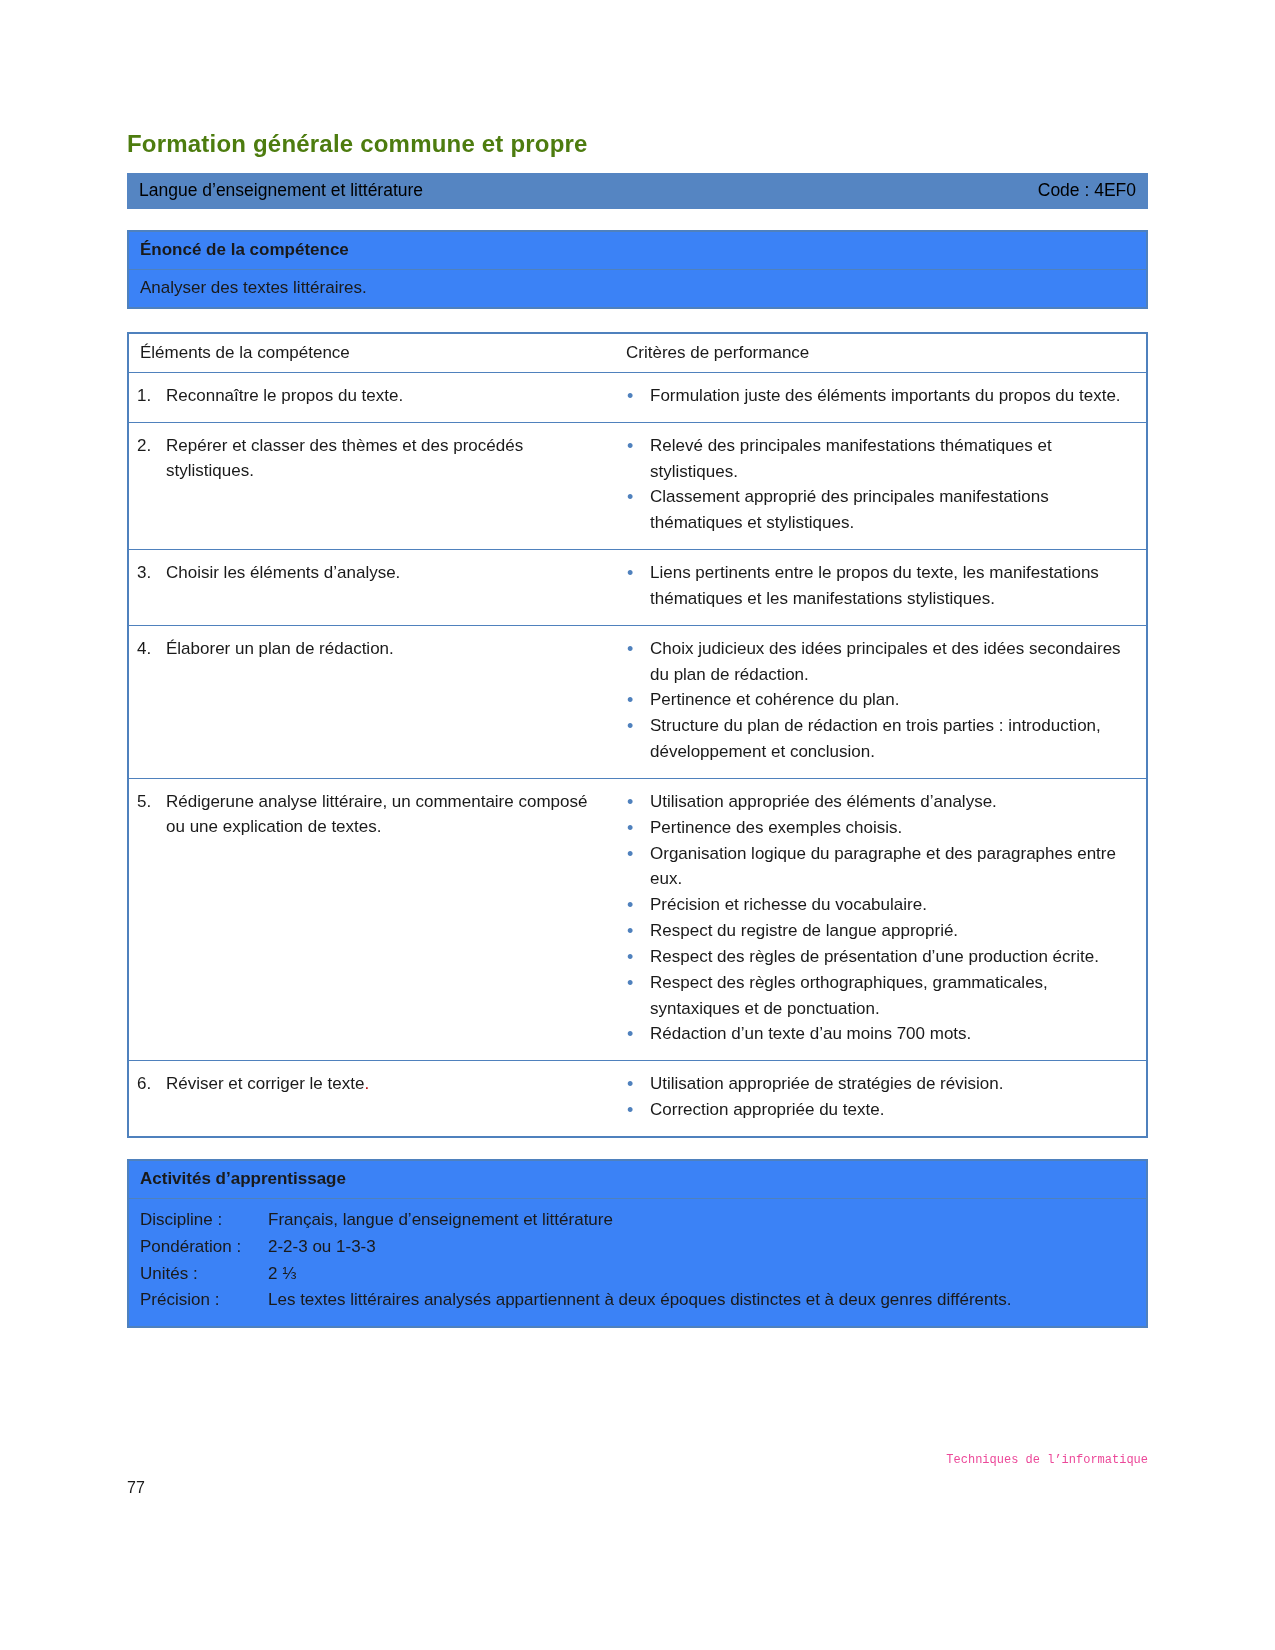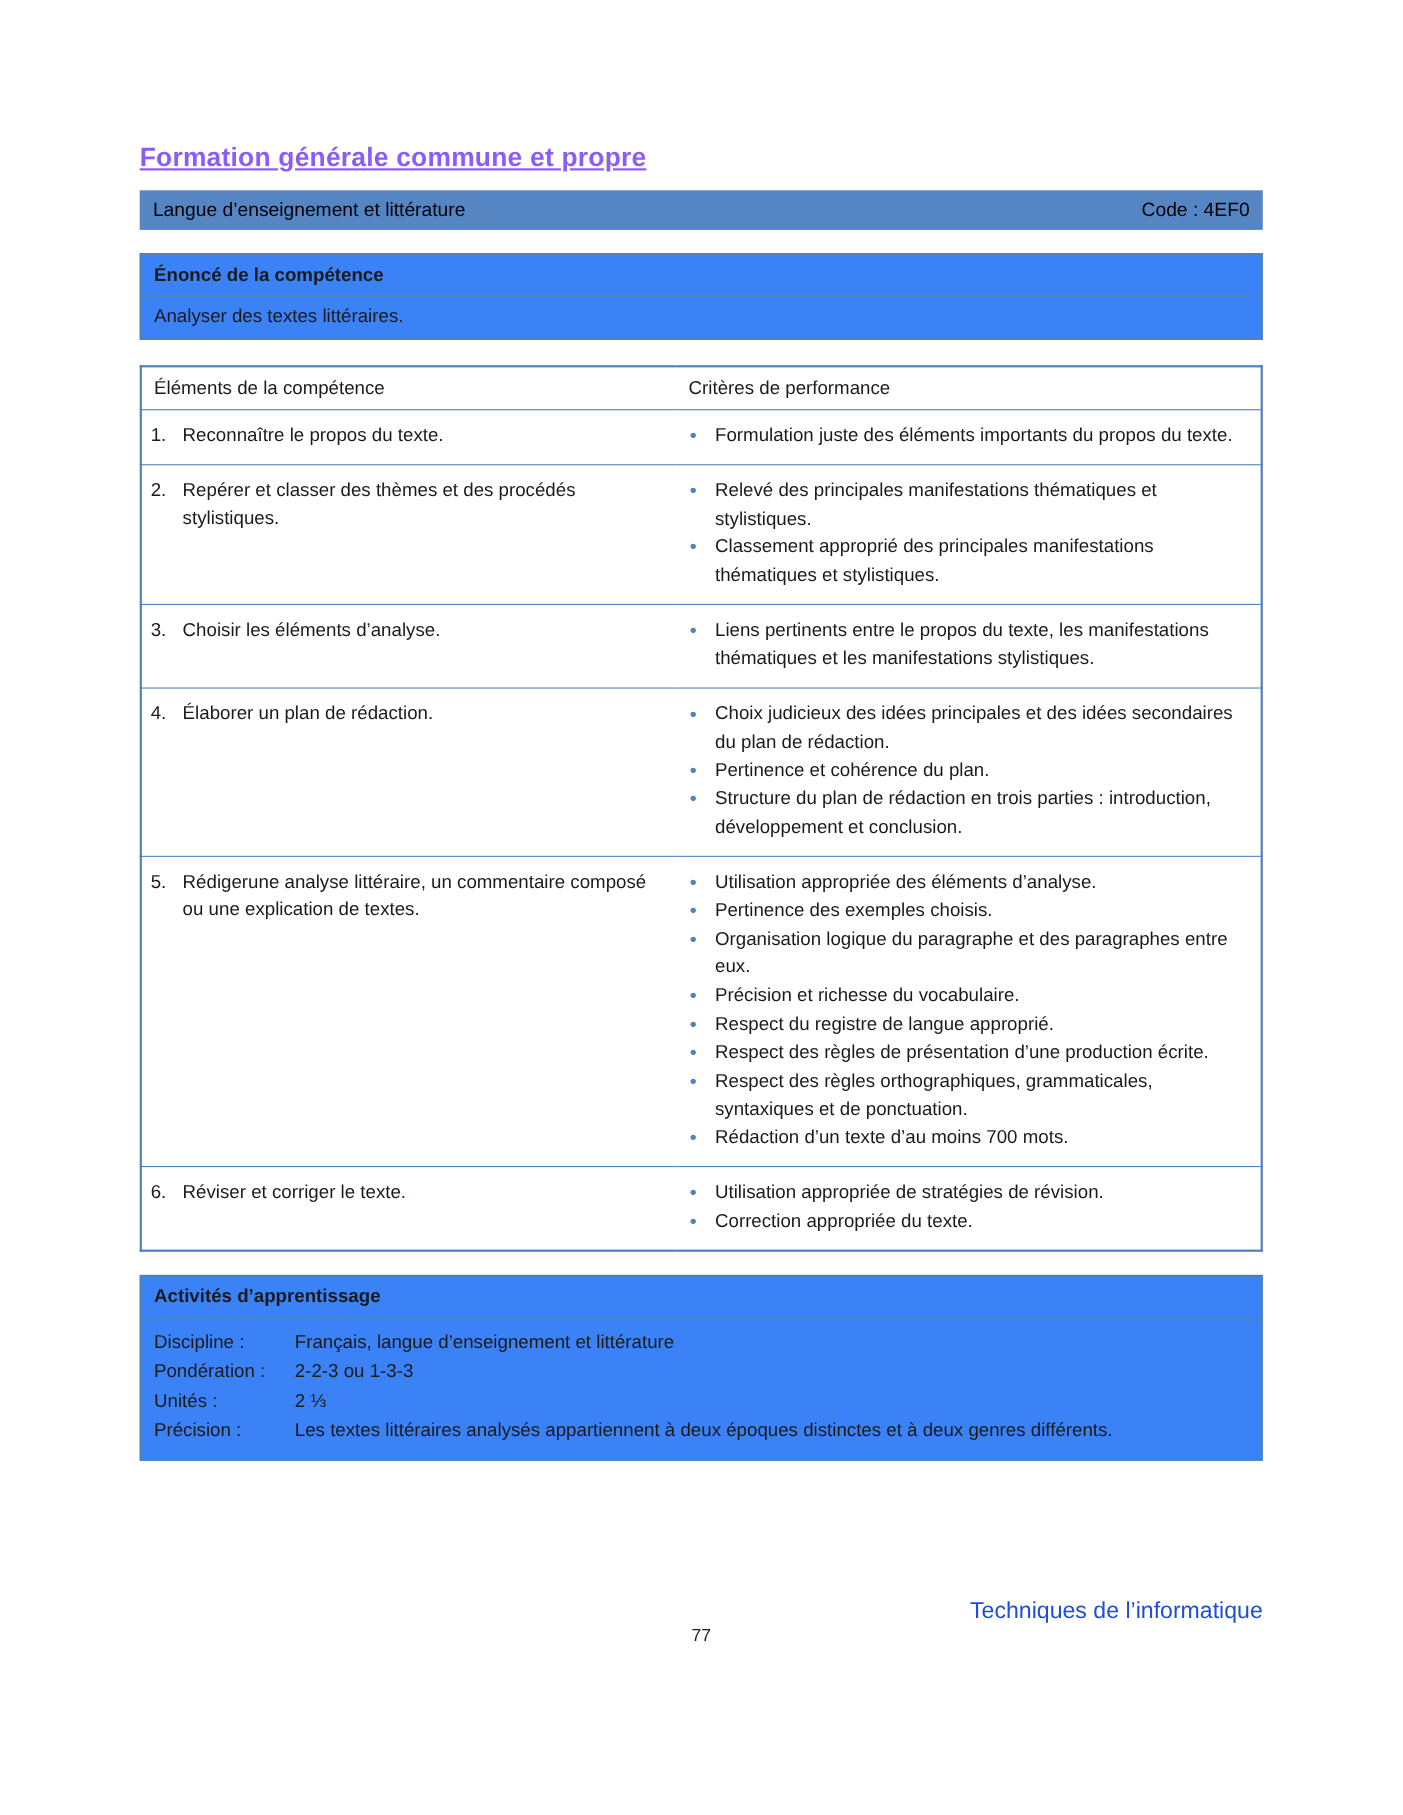--- a/index.html
+++ b/index.html
@@ -18,23 +18,22 @@
   .content {
     position: absolute;
     left: 127px;
     top: 0;
     width: 1021px;
   }
   .doc-title {
     margin-top: 130px;
     font-size: 24px;
     font-weight: bold;
-    color: #8b5cf6;
+    color: #4d7c0f;
     letter-spacing: .2px;
-    text-decoration: underline;
   }
   .banner {
     margin-top: 15px;
     background: #5585c2;
     color: #000000;
     display: flex;
     justify-content: space-between;
     align-items: center;
     padding: 7px 12px 8px 12px;
     font-size: 17.5px;
@@ -111,29 +110,30 @@
     line-height: 1.58;
   }
   .act-row {
     display: grid;
     grid-template-columns: 128px 1fr;
   }
   .footer-right {
     position: absolute;
     right: 127px;
     top: 1453px;
-    font-size: 21px;
-    color: #1d4ed8;
+    font-size: 12px;
+    color: #ec4899;
+    font-family: Liberation Mono, monospace;
   }
   .footer-page {
     position: absolute;
     left: 127px;
     top: 1479px;
     width: 1021px;
-    text-align: center;
+    text-align: left;
     font-size: 16px;
     color: #1a1a1a;
   }
 </style>
 </head>
 <body>
 
 <div class="page">
   <div class="content">
 

